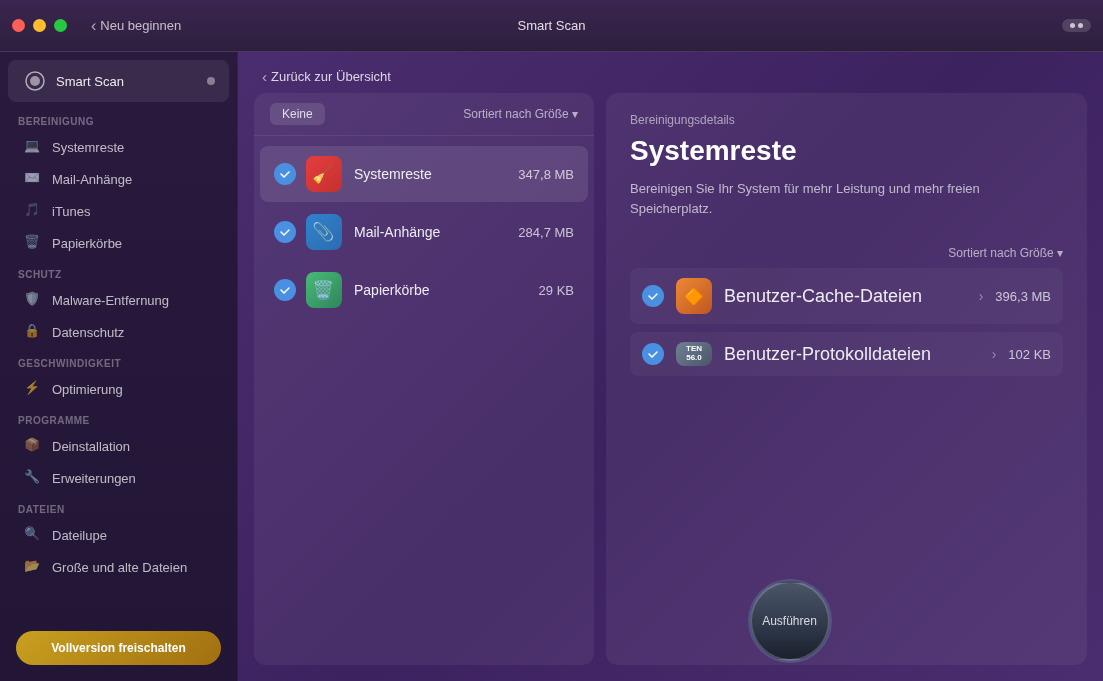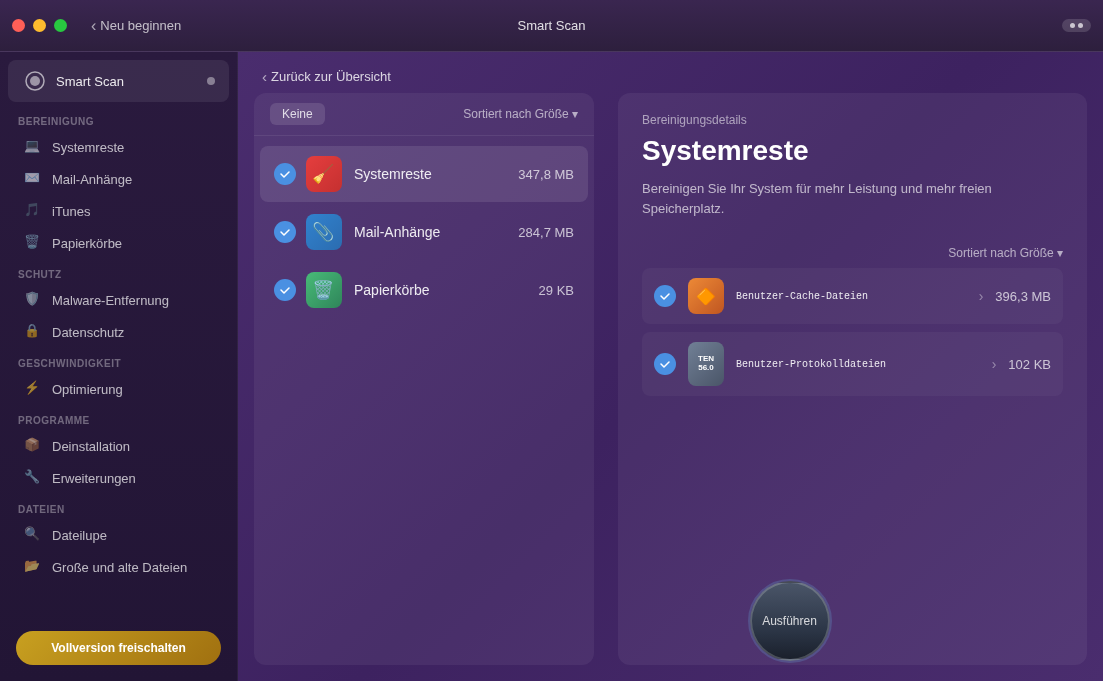--- a/index.html
+++ b/index.html
@@ -186,21 +186,21 @@
     }
     .back-nav .chevron {
       font-size: 15px;
       color: rgba(255,255,255,0.6);
     }
 
     
     .split-panel {
       display: flex;
       flex: 1;
-      gap: 12px;
+      gap: 0;
       padding: 0 16px 16px 16px;
       overflow: hidden;
     }
 
     
     .list-panel {
       width: 340px;
       flex-shrink: 0;
       background: rgba(255,255,255,0.06);
       border-radius: 12px;
@@ -354,22 +354,21 @@
       flex-shrink: 0;
       overflow: hidden;
       display: flex;
       align-items: center;
       justify-content: center;
     }
 
     .detail-row-name {
       flex: 1;
       color: rgba(255,255,255,0.9);
-      font-size: 10px;
-      font-family: Liberation Mono, monospace;
+      font-size: 18px;
     }
 
     .detail-row-chevron {
       color: rgba(255,255,255,0.4);
       font-size: 14px;
       margin-right: 12px;
     }
 
     .detail-row-size {
       color: rgba(255,255,255,0.7);
@@ -446,21 +445,21 @@
       align-items: center;
       justify-content: center;
       font-size: 16px;
     }
 
     
     .log-icon {
       background: linear-gradient(135deg, #718096, #4a5568);
       border-radius: 8px;
       width: 36px;
-      height: 44px;
+      height: 24px;
       display: flex;
       align-items: center;
       justify-content: center;
       font-size: 10px;
       color: #fff;
       font-weight: 700;
     }
 
     .relative {
       position: relative;

